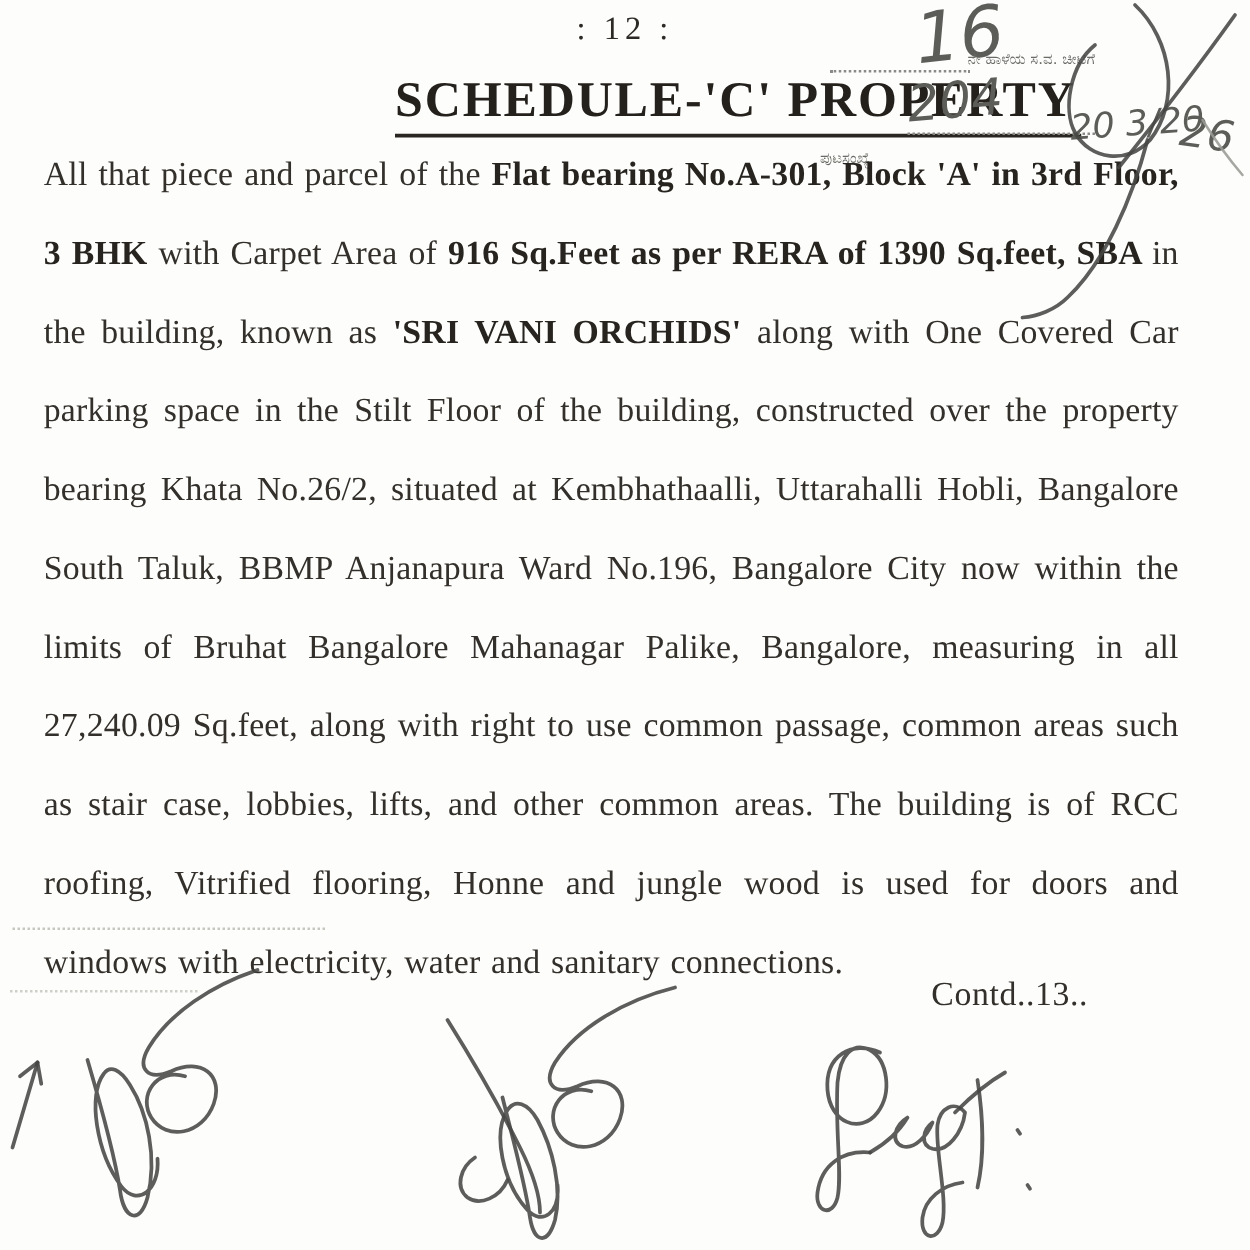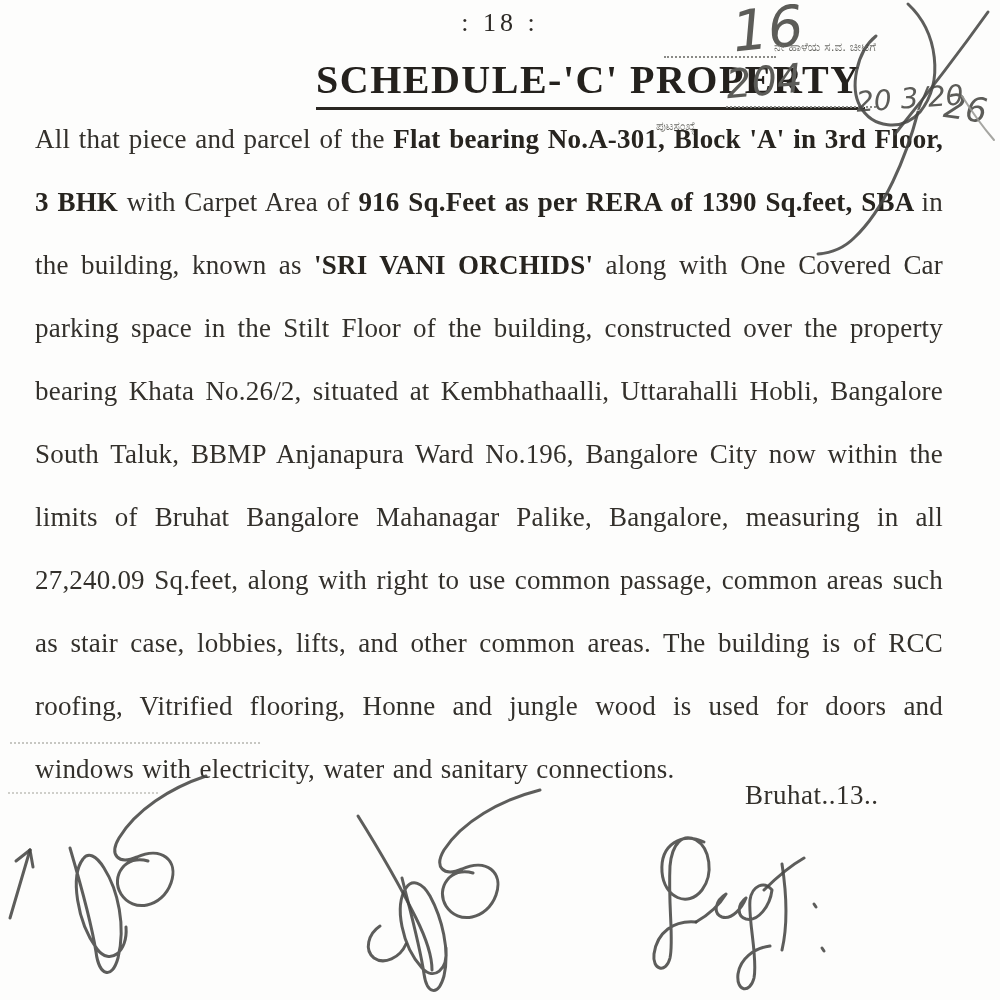--- a/index.html
+++ b/index.html
@@ -59,38 +59,38 @@
   .noise2{left:8px;top:792px;width:150px;border-bottom:2px dotted #cfcfca;}
   .ink{position:absolute;left:0;top:0;pointer-events:none;}
   .ink path{fill:none;stroke:#474744;stroke-width:3;stroke-linecap:round;stroke-linejoin:round;opacity:0.88;}
   .ink path.faint{stroke:#9a9a95;stroke-width:2;}
 </style>
 </head>
 <body>
 
 <div class="page">
 
-  <div class="page-num">: 18 :</div>
+  <div class="page-num">: 12 :</div>
 
   <h1 class="title">SCHEDULE-'C'  PROPERTY</h1>
 
   <div class="stamp">
     <span class="dotline dot1"></span>
     <span class="hw hw-sheet">16</span>
     <span class="kn kn1">ನೇ ಹಾಳೆಯ ಸ.ವ. ಚೀಟಿಗೆ</span>
     <span class="kn kn2">ಪುಟಸಂಖ್ಯೆ</span>
     <span class="hw hw-page">204</span>
     <span class="dotline dot2"></span>
     <span class="hw hw-date">20 3/20</span>
     <span class="hw hw-year">26</span>
   </div>
 
   <p class="bodytext"><span>All that piece and parcel of the </span><b>Flat bearing No.A-301, Block 'A' in 3rd Floor, 3 BHK </b><span>with Carpet Area of </span><b>916 Sq.Feet as per RERA of 1390 Sq.feet, SBA </b><span>in the building, known as </span><b>'SRI VANI ORCHIDS' </b><span>along with  One Covered Car parking space in the Stilt Floor of the building, constructed over the property bearing Khata No.26/2, situated at Kembhathaalli, Uttarahalli Hobli, Bangalore South Taluk, BBMP Anjanapura Ward No.196, Bangalore  City now within the limits of Bruhat Bangalore Mahanagar Palike, Bangalore, measuring in all 27,240.09 Sq.feet, along with right to use common passage, common areas such as stair case, lobbies, lifts, and other common areas.  The building is of RCC roofing, Vitrified flooring, Honne and jungle wood is used for doors and windows with electricity, water and sanitary connections.</span></p>
 
-  <div class="contd">Bruhat..13..</div>
+  <div class="contd">Contd..13..</div>
 
   <span class="dotline noise1"></span>
   <span class="dotline noise2"></span>
 
   <svg class="ink" width="1000" height="1000" viewBox="0 0 1000 1000">
     <path d="M 908,4 C 938,32 944,82 920,112 C 902,132 872,128 860,106 C 850,88 856,52 876,36"></path>
     <path d="M 918,112 C 906,158 884,210 854,238 C 844,248 830,253 818,254"></path>
     <path d="M 988,12 C 958,54 924,98 895,134"></path>
     <path class="faint" d="M 962,96 C 972,112 982,126 994,140"></path>
   </svg>

